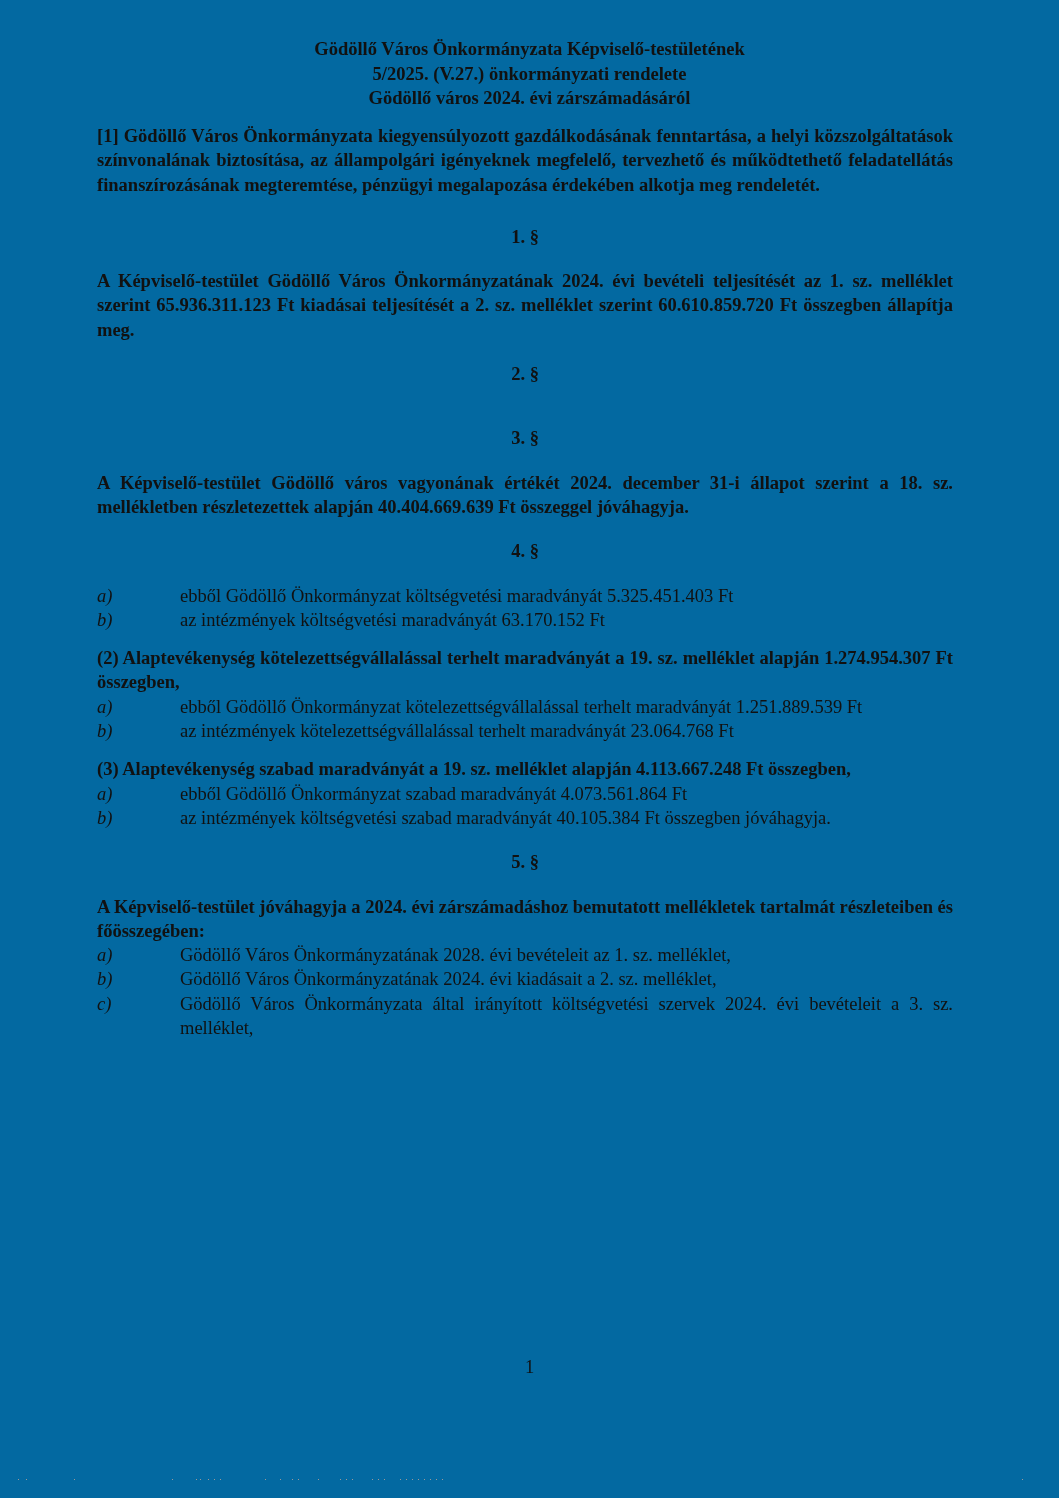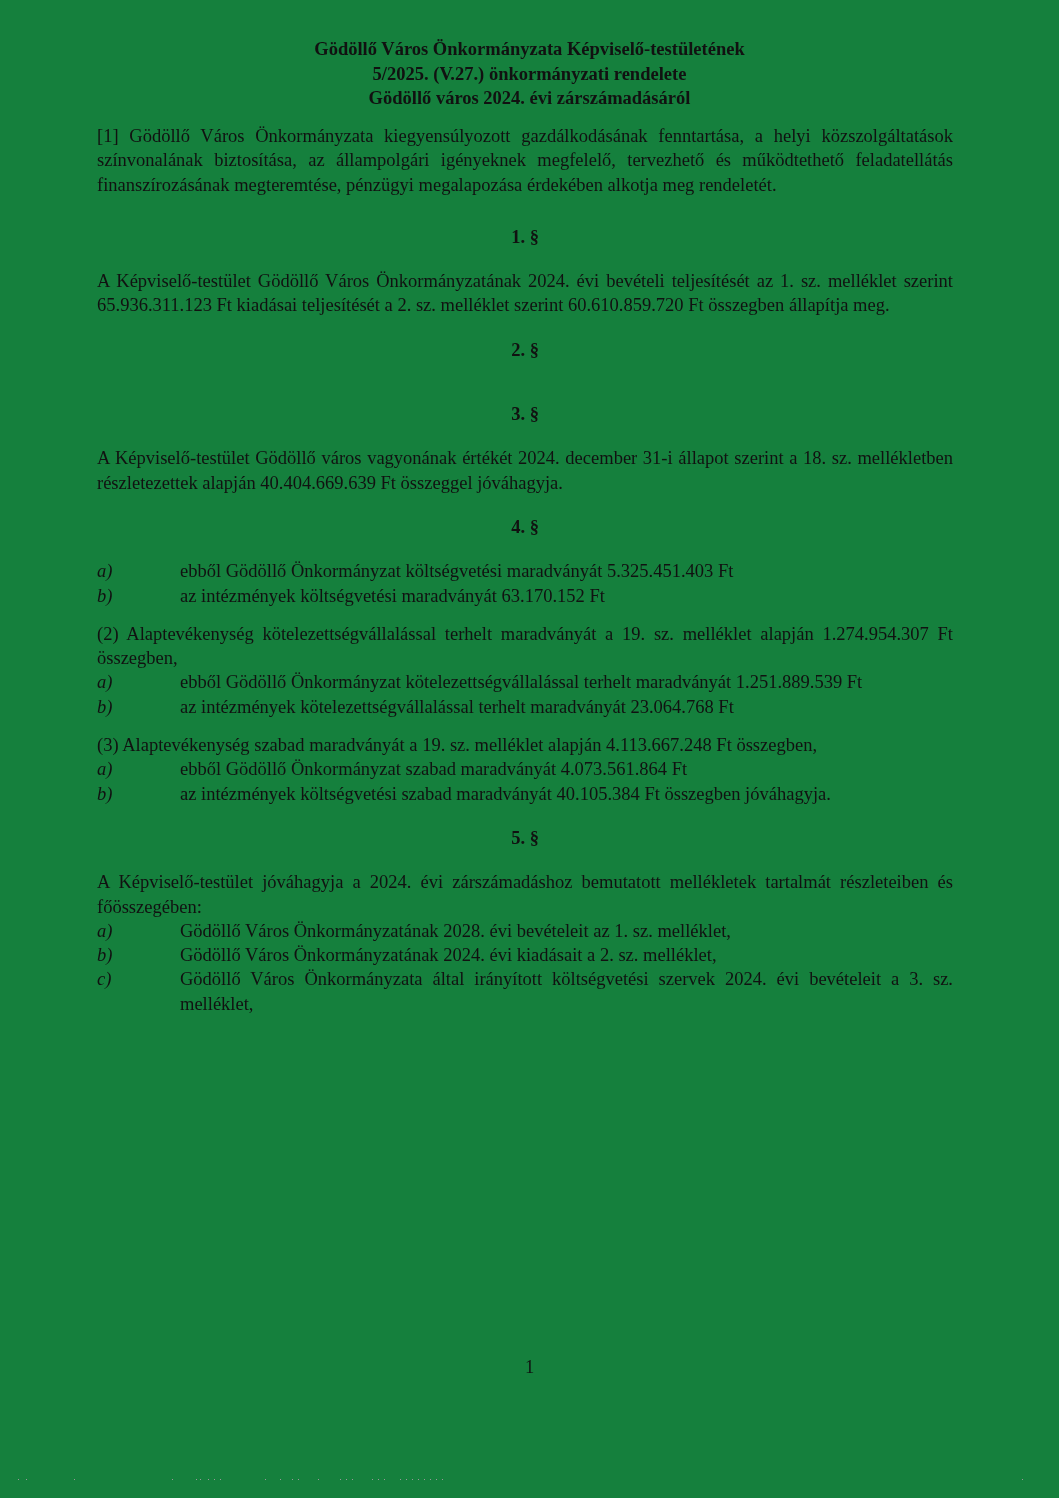--- a/index.html
+++ b/index.html
@@ -1,24 +1,24 @@
 <!DOCTYPE html>
 <html><head>
 <meta charset="utf-8">
 <style>
   html, body { margin: 0; padding: 0; background: #ffffff; }
   body { width: 1059px; height: 1498px; position: relative; overflow: hidden;
          font-family: "Liberation Serif", "DejaVu Serif", serif; color: #111111; }
-  .page { position: absolute; left: 0; top: 0; width: 1059px; height: 1498px; background: #15803d; }
+  .page { position: absolute; left: 0; top: 0; width: 1059px; height: 1498px; background: #0369a1; }
   .title { position: absolute; left: 0; width: 1059px; top: 37px; text-align: center;
            font-weight: bold; font-size: 18.5px; line-height: 24.5px; }
   .content { position: absolute; left: 97px; width: 856px; top: 124px;
              font-size: 18.5px; line-height: 24.3px; }
   p { margin: 0; text-align: justify; }
-  .just-last { text-align-last: left; }
+  .just-last { text-align-last: left; font-weight: bold; }
   .gap-s { height: 8px; }
   .gap-m { height: 20px; }
   .sect { text-align: center; font-weight: bold; margin: 0; }
   .item { display: flex; }
   .item .lbl { width: 43px; flex: 0 0 43px; font-style: italic; }
   .item .txt { flex: 1; text-align: justify; margin-left: 40px; }
   .pagenum { position: absolute; left: 0; width: 1059px; top: 1357px; text-align: center;
              font-size: 18.5px; }
   .dots { position: absolute; left: 0; top: 1478px; width: 1059px; height: 4px; }
 </style>

